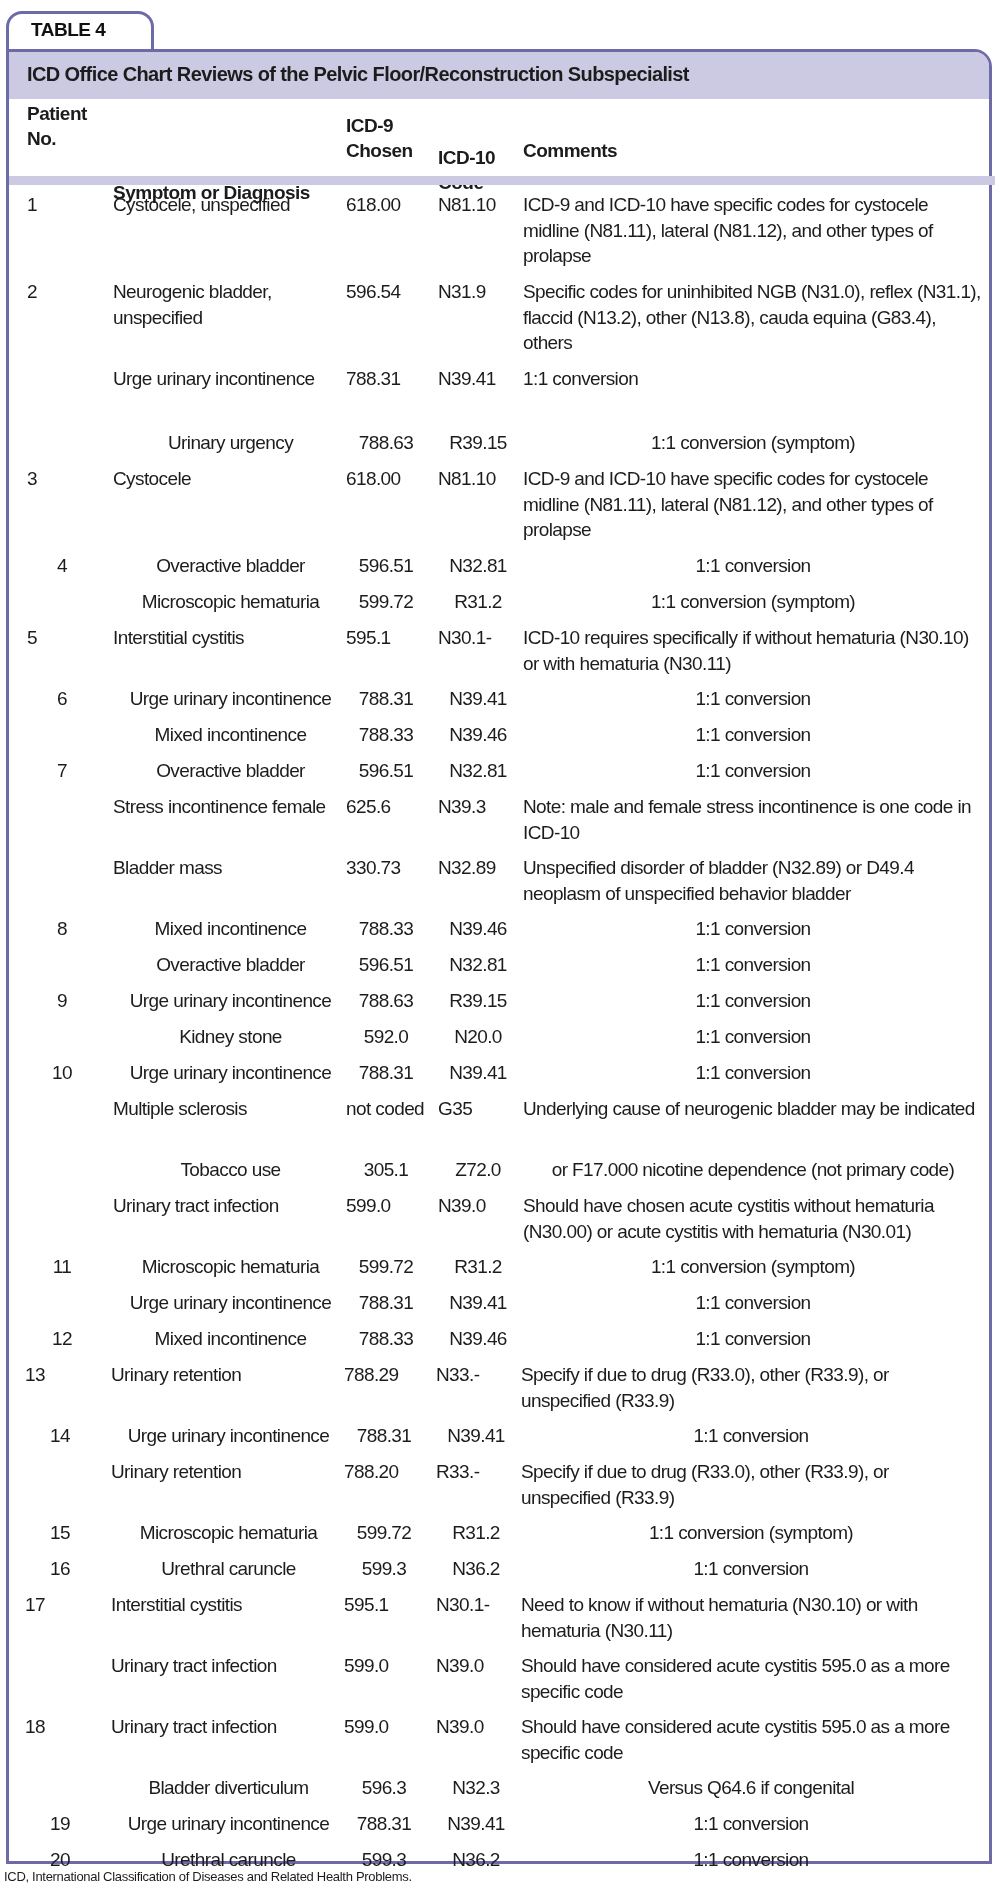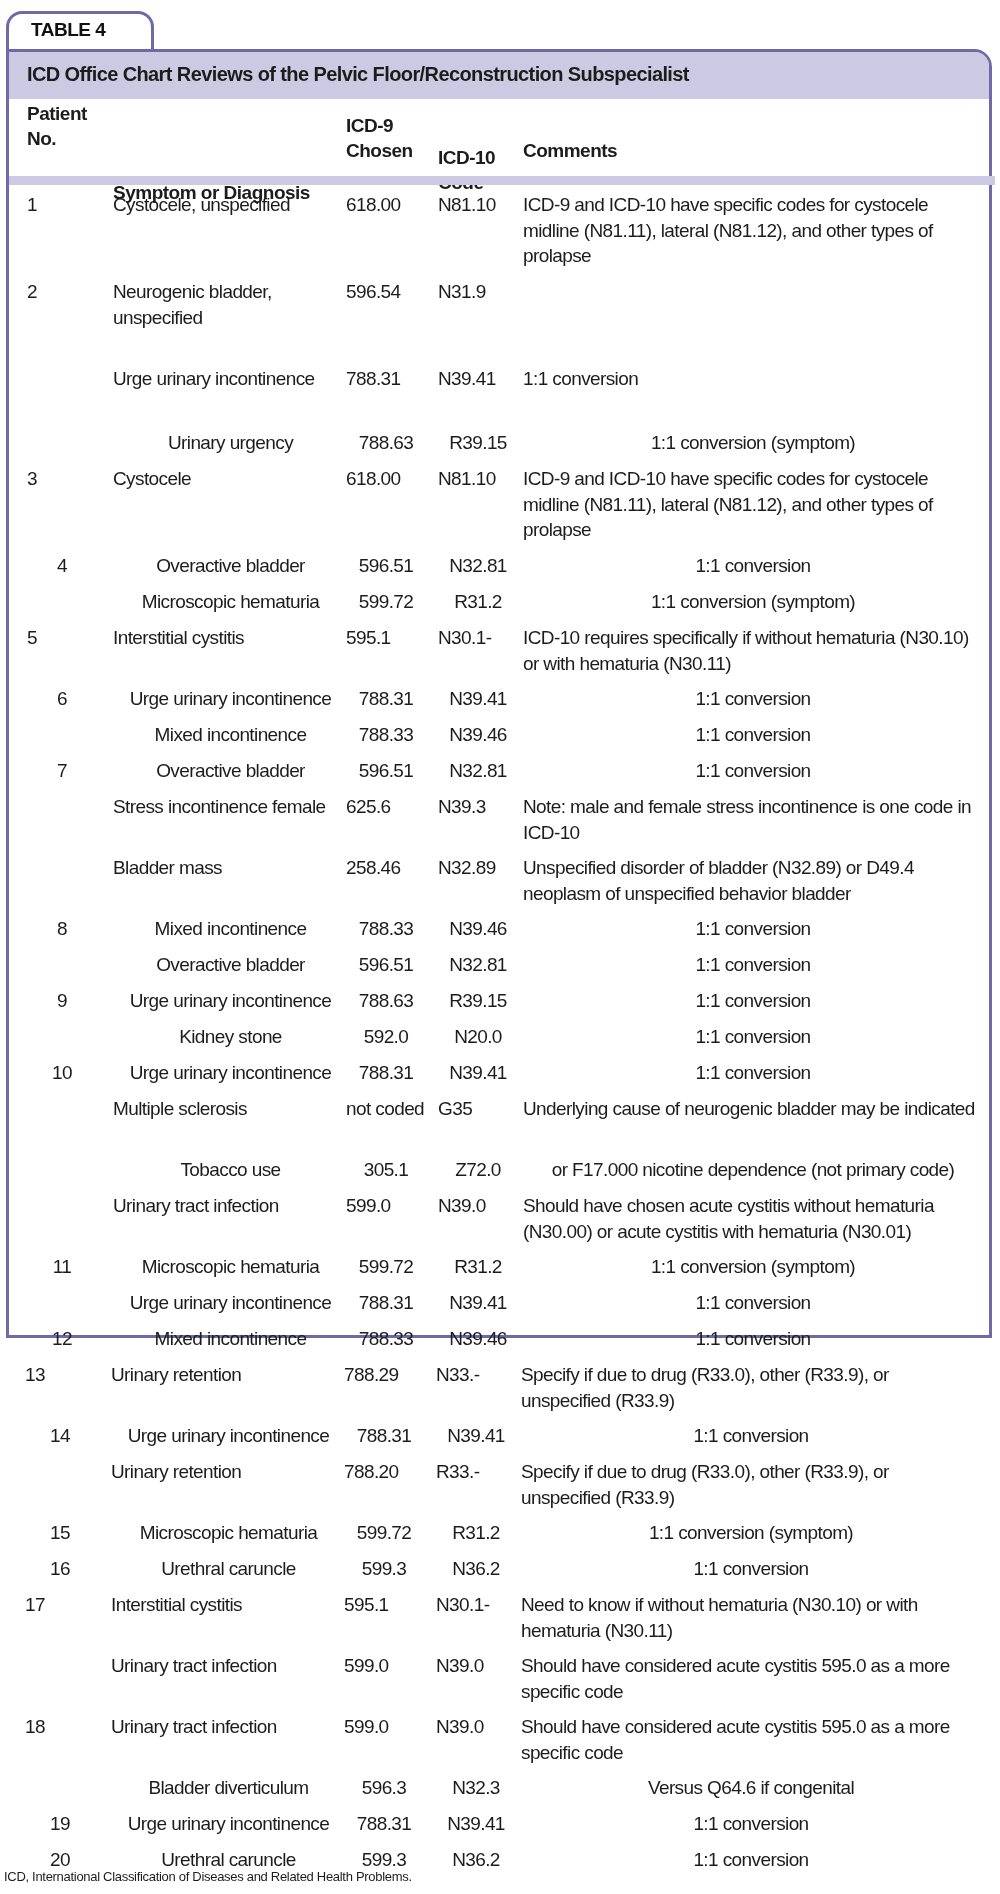--- a/index.html
+++ b/index.html
@@ -8,21 +8,21 @@
   .tab {
     position: absolute; left: 6px; top: 11px; width: 148px; height: 40px;
     border: 3px solid #6e6aa8; border-bottom: none;
     border-radius: 16px 16px 0 0; background: #fff; box-sizing: border-box;
   }
   .tab span {
     position: absolute; left: 22px; top: 5px;
     font-weight: bold; font-size: 19px; letter-spacing: -0.5px; color: #111;
   }
   .frame {
-    position: absolute; left: 6px; top: 49px; width: 986px; height: 1289px;
+    position: absolute; left: 6px; top: 49px; width: 986px; height: 1815px;
     border: 3px solid #6e6aa8; border-top-right-radius: 18px;
     box-sizing: border-box; background: #fff;
   }
   .title-band {
     position: absolute; left: 0; top: 0; right: 0; height: 47px;
     background: #cccae2; border-top-right-radius: 14px;
   }
   .title-band span {
     position: absolute; left: 18px; top: 11px;
     font-weight: bold; font-size: 20px; letter-spacing: -0.6px; color: #1c1c1c;
@@ -100,20 +100,21 @@
         <div class="cell c-sym">Cystocele, unspecified</div>
         <div class="cell c-icd9">618.00</div>
         <div class="cell c-icd10">N81.10</div>
         <div class="cell c-com">ICD-9 and ICD-10 have specific codes for cystocele midline (N81.11), lateral (N81.12), and other types of prolapse</div>
       </div>
       <div class="row h3">
         <div class="cell c-no">2</div>
         <div class="cell c-sym">Neurogenic bladder, unspecified</div>
         <div class="cell c-icd9">596.54</div>
         <div class="cell c-icd10">N31.9</div>
+        <div class="cell c-com">Specific codes for uninhibited NGB (N31.0), reflex (N31.1), flaccid (N13.2), other (N13.8), cauda equina (G83.4), others</div>
       </div>
       <div class="row hgap">
         <div class="cell c-no"></div>
         <div class="cell c-sym">Urge urinary incontinence</div>
         <div class="cell c-icd9">788.31</div>
         <div class="cell c-icd10">N39.41</div>
         <div class="cell c-com">1:1 conversion</div>
       </div>
       <div class="row h1">
         <div class="cell c-no"></div>
@@ -174,21 +175,21 @@
       <div class="row h2">
         <div class="cell c-no"></div>
         <div class="cell c-sym">Stress incontinence female</div>
         <div class="cell c-icd9">625.6</div>
         <div class="cell c-icd10">N39.3</div>
         <div class="cell c-com">Note: male and female stress incontinence is one code in ICD-10</div>
       </div>
       <div class="row h2">
         <div class="cell c-no"></div>
         <div class="cell c-sym">Bladder mass</div>
-        <div class="cell c-icd9">258.46</div>
+        <div class="cell c-icd9">330.73</div>
         <div class="cell c-icd10">N32.89</div>
         <div class="cell c-com">Unspecified disorder of bladder (N32.89) or D49.4 neoplasm of unspecified behavior bladder</div>
       </div>
       <div class="row h1">
         <div class="cell c-no">8</div>
         <div class="cell c-sym">Mixed incontinence</div>
         <div class="cell c-icd9">788.33</div>
         <div class="cell c-icd10">N39.46</div>
         <div class="cell c-com">1:1 conversion</div>
       </div>

